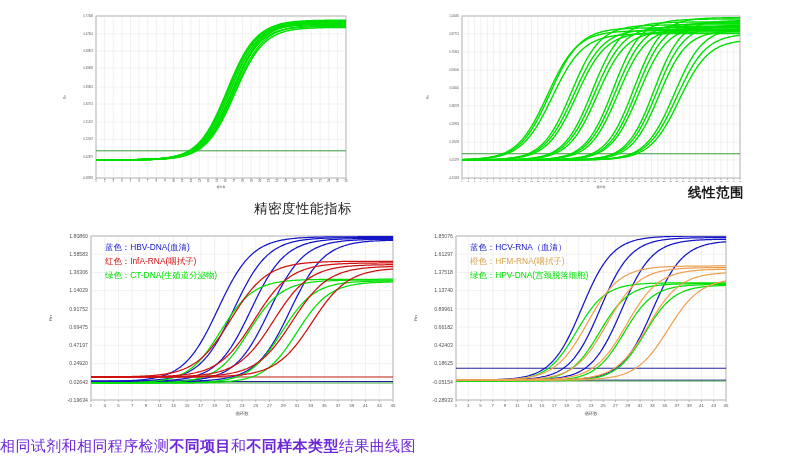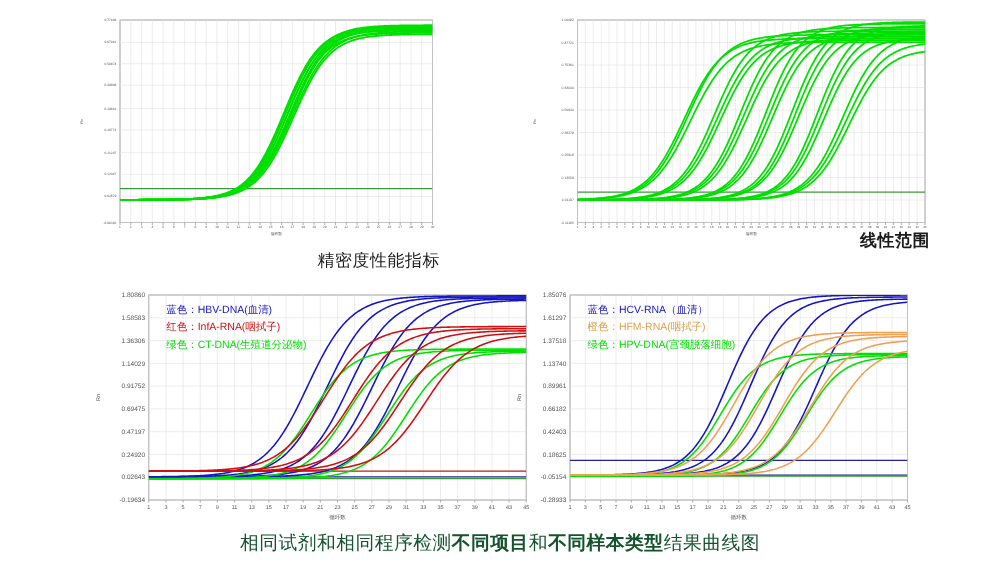--- a/index.html
+++ b/index.html
@@ -23,24 +23,24 @@
     text-align:right;
     color:#1b1b1b;
     font-size:13.5px;
     letter-spacing:.5px;
     white-space:nowrap;
   }
 
   .bottom-caption{
     position:absolute;
     left:0;right:0;
-    bottom:26px;
-    text-align:center;
+    bottom:14px;
+    text-align:left;
     font-size:15px;
-    color:#14532d;
+    color:#6d28d9;
     letter-spacing:.4px;
   }
   .bottom-caption .b{font-weight:bold;}
 
   
 </style>
 </head>
 <body>
 
 <div class="figure">
@@ -372,21 +372,21 @@
             <path d="M38.00 152.00 L39.07 152.00 L40.14 152.00 L41.21 152.00 L42.28 152.00 L43.35 152.00 L44.42 152.00 L45.48 152.00 L46.55 152.00 L47.62 152.00 L48.69 152.00 L49.76 152.00 L50.83 152.00 L51.90 152.00 L52.97 152.00 L54.04 152.00 L55.11 152.00 L56.18 152.00 L57.25 152.00 L58.32 152.00 L59.38 152.00 L60.45 152.00 L61.52 152.00 L62.59 152.00 L63.66 152.00 L64.73 152.00 L65.80 152.00 L66.87 152.00 L67.94 152.00 L69.01 152.00 L70.08 152.00 L71.15 152.00 L72.22 152.00 L73.28 152.00 L74.35 152.00 L75.42 152.00 L76.49 152.00 L77.56 152.00 L78.63 151.99 L79.70 151.99 L80.77 151.99 L81.84 151.99 L82.91 151.99 L83.98 151.99 L85.05 151.99 L86.12 151.99 L87.18 151.99 L88.25 151.99 L89.32 151.99 L90.39 151.99 L91.46 151.99 L92.53 151.99 L93.60 151.99 L94.67 151.99 L95.74 151.99 L96.81 151.99 L97.88 151.99 L98.95 151.99 L100.02 151.99 L101.08 151.99 L102.15 151.99 L103.22 151.99 L104.29 151.99 L105.36 151.99 L106.43 151.99 L107.50 151.98 L108.57 151.98 L109.64 151.98 L110.71 151.98 L111.78 151.98 L112.85 151.98 L113.92 151.98 L114.98 151.98 L116.05 151.97 L117.12 151.97 L118.19 151.97 L119.26 151.97 L120.33 151.97 L121.40 151.96 L122.47 151.96 L123.54 151.96 L124.61 151.96 L125.68 151.95 L126.75 151.95 L127.82 151.94 L128.88 151.94 L129.95 151.94 L131.02 151.93 L132.09 151.93 L133.16 151.92 L134.23 151.91 L135.30 151.91 L136.37 151.90 L137.44 151.89 L138.51 151.88 L139.58 151.87 L140.65 151.86 L141.72 151.85 L142.78 151.84 L143.85 151.83 L144.92 151.81 L145.99 151.80 L147.06 151.78 L148.13 151.77 L149.20 151.75 L150.27 151.73 L151.34 151.71 L152.41 151.68 L153.48 151.66 L154.55 151.63 L155.62 151.60 L156.68 151.57 L157.75 151.54 L158.82 151.50 L159.89 151.46 L160.96 151.41 L162.03 151.37 L163.10 151.32 L164.17 151.26 L165.24 151.20 L166.31 151.14 L167.38 151.07 L168.45 151.00 L169.52 150.92 L170.58 150.83 L171.65 150.74 L172.72 150.64 L173.79 150.53 L174.86 150.41 L175.93 150.28 L177.00 150.15 L178.07 150.00 L179.14 149.84 L180.21 149.67 L181.28 149.48 L182.35 149.28 L183.42 149.07 L184.48 148.84 L185.55 148.59 L186.62 148.32 L187.69 148.03 L188.76 147.72 L189.83 147.39 L190.90 147.03 L191.97 146.64 L193.04 146.23 L194.11 145.78 L195.18 145.31 L196.25 144.80 L197.32 144.25 L198.38 143.66 L199.45 143.03 L200.52 142.36 L201.59 141.64 L202.66 140.88 L203.73 140.06 L204.80 139.19 L205.87 138.26 L206.94 137.28 L208.01 136.23 L209.08 135.12 L210.15 133.95 L211.22 132.70 L212.28 131.39 L213.35 130.01 L214.42 128.55 L215.49 127.02 L216.56 125.41 L217.63 123.73 L218.70 121.97 L219.77 120.14 L220.84 118.23 L221.91 116.26 L222.98 114.21 L224.05 112.09 L225.12 109.91 L226.18 107.67 L227.25 105.38 L228.32 103.03 L229.39 100.64 L230.46 98.22 L231.53 95.76 L232.60 93.27 L233.67 90.77 L234.74 88.25 L235.81 85.74 L236.88 83.23 L237.95 80.73 L239.02 78.25 L240.08 75.80 L241.15 73.38 L242.22 71.00 L243.29 68.67 L244.36 66.39 L245.43 64.16 L246.50 62.00 L247.57 59.91 L248.64 57.88 L249.71 55.92 L250.78 54.03 L251.85 52.22 L252.92 50.48 L253.98 48.82 L255.05 47.24 L256.12 45.73 L257.19 44.29 L258.26 42.92 L259.33 41.63 L260.40 40.40 L261.47 39.25 L262.54 38.16 L263.61 37.13 L264.68 36.16 L265.75 35.25 L266.82 34.39 L267.88 33.59 L268.95 32.83 L270.02 32.13 L271.09 31.47 L272.16 30.85 L273.23 30.28 L274.30 29.74 L275.37 29.24 L276.44 28.77 L277.51 28.33 L278.58 27.93 L279.65 27.55 L280.72 27.20 L281.78 26.87 L282.85 26.57 L283.92 26.28 L284.99 26.02 L286.06 25.78 L287.13 25.55 L288.20 25.34 L289.27 25.14 L290.34 24.96 L291.41 24.80 L292.48 24.64 L293.55 24.49 L294.62 24.36 L295.68 24.24 L296.75 24.12 L297.82 24.01 L298.89 23.92 L299.96 23.82 L301.03 23.74 L302.10 23.66 L303.17 23.59 L304.24 23.52 L305.31 23.46 L306.38 23.40 L307.45 23.35 L308.52 23.30 L309.58 23.25 L310.65 23.21 L311.72 23.17 L312.79 23.13 L313.86 23.10 L314.93 23.07 L316.00 23.04 " fill="none" stroke="#00e000" stroke-width="1.4" stroke-linejoin="round"></path>
             <path d="M38.00 152.00 L39.07 152.00 L40.14 152.00 L41.21 152.00 L42.28 152.00 L43.35 152.00 L44.42 152.00 L45.48 152.00 L46.55 152.00 L47.62 152.00 L48.69 152.00 L49.76 152.00 L50.83 152.00 L51.90 152.00 L52.97 152.00 L54.04 152.00 L55.11 152.00 L56.18 152.00 L57.25 152.00 L58.32 152.00 L59.38 152.00 L60.45 152.00 L61.52 152.00 L62.59 152.00 L63.66 152.00 L64.73 152.00 L65.80 152.00 L66.87 152.00 L67.94 152.00 L69.01 152.00 L70.08 152.00 L71.15 152.00 L72.22 152.00 L73.28 152.00 L74.35 152.00 L75.42 152.00 L76.49 152.00 L77.56 152.00 L78.63 152.00 L79.70 152.00 L80.77 152.00 L81.84 152.00 L82.91 152.00 L83.98 152.00 L85.05 152.00 L86.12 152.00 L87.18 151.99 L88.25 151.99 L89.32 151.99 L90.39 151.99 L91.46 151.99 L92.53 151.99 L93.60 151.99 L94.67 151.99 L95.74 151.99 L96.81 151.99 L97.88 151.99 L98.95 151.99 L100.02 151.99 L101.08 151.99 L102.15 151.99 L103.22 151.99 L104.29 151.99 L105.36 151.99 L106.43 151.99 L107.50 151.99 L108.57 151.99 L109.64 151.99 L110.71 151.99 L111.78 151.99 L112.85 151.99 L113.92 151.99 L114.98 151.99 L116.05 151.98 L117.12 151.98 L118.19 151.98 L119.26 151.98 L120.33 151.98 L121.40 151.98 L122.47 151.98 L123.54 151.98 L124.61 151.98 L125.68 151.97 L126.75 151.97 L127.82 151.97 L128.88 151.97 L129.95 151.97 L131.02 151.96 L132.09 151.96 L133.16 151.96 L134.23 151.96 L135.30 151.95 L136.37 151.95 L137.44 151.95 L138.51 151.94 L139.58 151.94 L140.65 151.93 L141.72 151.93 L142.78 151.92 L143.85 151.92 L144.92 151.91 L145.99 151.90 L147.06 151.90 L148.13 151.89 L149.20 151.88 L150.27 151.87 L151.34 151.86 L152.41 151.85 L153.48 151.84 L154.55 151.83 L155.62 151.82 L156.68 151.80 L157.75 151.79 L158.82 151.77 L159.89 151.75 L160.96 151.73 L162.03 151.71 L163.10 151.69 L164.17 151.67 L165.24 151.64 L166.31 151.62 L167.38 151.59 L168.45 151.56 L169.52 151.52 L170.58 151.48 L171.65 151.45 L172.72 151.40 L173.79 151.36 L174.86 151.31 L175.93 151.26 L177.00 151.20 L178.07 151.14 L179.14 151.07 L180.21 151.00 L181.28 150.92 L182.35 150.84 L183.42 150.75 L184.48 150.66 L185.55 150.56 L186.62 150.45 L187.69 150.33 L188.76 150.20 L189.83 150.06 L190.90 149.92 L191.97 149.76 L193.04 149.59 L194.11 149.41 L195.18 149.21 L196.25 149.00 L197.32 148.77 L198.38 148.53 L199.45 148.27 L200.52 147.99 L201.59 147.69 L202.66 147.37 L203.73 147.02 L204.80 146.66 L205.87 146.26 L206.94 145.84 L208.01 145.39 L209.08 144.90 L210.15 144.39 L211.22 143.83 L212.28 143.24 L213.35 142.62 L214.42 141.95 L215.49 141.23 L216.56 140.47 L217.63 139.66 L218.70 138.81 L219.77 137.90 L220.84 136.93 L221.91 135.91 L222.98 134.82 L224.05 133.68 L225.12 132.47 L226.18 131.20 L227.25 129.86 L228.32 128.46 L229.39 126.98 L230.46 125.44 L231.53 123.82 L232.60 122.14 L233.67 120.38 L234.74 118.55 L235.81 116.66 L236.88 114.70 L237.95 112.67 L239.02 110.58 L240.08 108.44 L241.15 106.24 L242.22 103.98 L243.29 101.68 L244.36 99.34 L245.43 96.97 L246.50 94.56 L247.57 92.13 L248.64 89.68 L249.71 87.23 L250.78 84.76 L251.85 82.31 L252.92 79.86 L253.98 77.43 L255.05 75.02 L256.12 72.64 L257.19 70.29 L258.26 67.99 L259.33 65.73 L260.40 63.53 L261.47 61.37 L262.54 59.28 L263.61 57.25 L264.68 55.28 L265.75 53.38 L266.82 51.55 L267.88 49.79 L268.95 48.09 L270.02 46.47 L271.09 44.92 L272.16 43.44 L273.23 42.03 L274.30 40.68 L275.37 39.40 L276.44 38.19 L277.51 37.04 L278.58 35.95 L279.65 34.93 L280.72 33.96 L281.78 33.04 L282.85 32.18 L283.92 31.36 L284.99 30.60 L286.06 29.88 L287.13 29.21 L288.20 28.58 L289.27 27.98 L290.34 27.43 L291.41 26.91 L292.48 26.42 L293.55 25.97 L294.62 25.54 L295.68 25.14 L296.75 24.77 L297.82 24.43 L298.89 24.10 L299.96 23.80 L301.03 23.52 L302.10 23.26 L303.17 23.01 L304.24 22.79 L305.31 22.58 L306.38 22.38 L307.45 22.19 L308.52 22.02 L309.58 21.86 L310.65 21.72 L311.72 21.58 L312.79 21.45 L313.86 21.33 L314.93 21.22 L316.00 21.12 " fill="none" stroke="#00e000" stroke-width="1.4" stroke-linejoin="round"></path>
             <path d="M38.00 152.00 L39.07 152.00 L40.14 152.00 L41.21 152.00 L42.28 152.00 L43.35 152.00 L44.42 152.00 L45.48 152.00 L46.55 152.00 L47.62 152.00 L48.69 152.00 L49.76 152.00 L50.83 152.00 L51.90 152.00 L52.97 152.00 L54.04 152.00 L55.11 152.00 L56.18 152.00 L57.25 152.00 L58.32 152.00 L59.38 152.00 L60.45 152.00 L61.52 152.00 L62.59 152.00 L63.66 152.00 L64.73 152.00 L65.80 152.00 L66.87 152.00 L67.94 152.00 L69.01 152.00 L70.08 152.00 L71.15 152.00 L72.22 152.00 L73.28 152.00 L74.35 152.00 L75.42 152.00 L76.49 152.00 L77.56 152.00 L78.63 152.00 L79.70 152.00 L80.77 152.00 L81.84 152.00 L82.91 152.00 L83.98 152.00 L85.05 152.00 L86.12 151.99 L87.18 151.99 L88.25 151.99 L89.32 151.99 L90.39 151.99 L91.46 151.99 L92.53 151.99 L93.60 151.99 L94.67 151.99 L95.74 151.99 L96.81 151.99 L97.88 151.99 L98.95 151.99 L100.02 151.99 L101.08 151.99 L102.15 151.99 L103.22 151.99 L104.29 151.99 L105.36 151.99 L106.43 151.99 L107.50 151.99 L108.57 151.99 L109.64 151.99 L110.71 151.99 L111.78 151.99 L112.85 151.99 L113.92 151.99 L114.98 151.99 L116.05 151.98 L117.12 151.98 L118.19 151.98 L119.26 151.98 L120.33 151.98 L121.40 151.98 L122.47 151.98 L123.54 151.98 L124.61 151.98 L125.68 151.97 L126.75 151.97 L127.82 151.97 L128.88 151.97 L129.95 151.97 L131.02 151.96 L132.09 151.96 L133.16 151.96 L134.23 151.96 L135.30 151.95 L136.37 151.95 L137.44 151.95 L138.51 151.94 L139.58 151.94 L140.65 151.94 L141.72 151.93 L142.78 151.93 L143.85 151.92 L144.92 151.91 L145.99 151.91 L147.06 151.90 L148.13 151.89 L149.20 151.89 L150.27 151.88 L151.34 151.87 L152.41 151.86 L153.48 151.85 L154.55 151.84 L155.62 151.83 L156.68 151.81 L157.75 151.80 L158.82 151.79 L159.89 151.77 L160.96 151.75 L162.03 151.73 L163.10 151.72 L164.17 151.69 L165.24 151.67 L166.31 151.65 L167.38 151.62 L168.45 151.59 L169.52 151.56 L170.58 151.53 L171.65 151.49 L172.72 151.46 L173.79 151.42 L174.86 151.37 L175.93 151.33 L177.00 151.27 L178.07 151.22 L179.14 151.16 L180.21 151.10 L181.28 151.03 L182.35 150.96 L183.42 150.88 L184.48 150.80 L185.55 150.71 L186.62 150.61 L187.69 150.51 L188.76 150.40 L189.83 150.28 L190.90 150.15 L191.97 150.02 L193.04 149.87 L194.11 149.71 L195.18 149.54 L196.25 149.36 L197.32 149.17 L198.38 148.96 L199.45 148.74 L200.52 148.50 L201.59 148.24 L202.66 147.97 L203.73 147.67 L204.80 147.36 L205.87 147.02 L206.94 146.66 L208.01 146.28 L209.08 145.87 L210.15 145.43 L211.22 144.96 L212.28 144.46 L213.35 143.93 L214.42 143.36 L215.49 142.76 L216.56 142.12 L217.63 141.43 L218.70 140.71 L219.77 139.94 L220.84 139.12 L221.91 138.25 L222.98 137.33 L224.05 136.36 L225.12 135.34 L226.18 134.26 L227.25 133.12 L228.32 131.92 L229.39 130.66 L230.46 129.34 L231.53 127.96 L232.60 126.51 L233.67 124.99 L234.74 123.42 L235.81 121.78 L236.88 120.07 L237.95 118.30 L239.02 116.47 L240.08 114.59 L241.15 112.64 L242.22 110.64 L243.29 108.59 L244.36 106.50 L245.43 104.36 L246.50 102.18 L247.57 99.97 L248.64 97.72 L249.71 95.46 L250.78 93.18 L251.85 90.89 L252.92 88.59 L253.98 86.29 L255.05 84.00 L256.12 81.72 L257.19 79.46 L258.26 77.22 L259.33 75.01 L260.40 72.84 L261.47 70.71 L262.54 68.62 L263.61 66.58 L264.68 64.59 L265.75 62.66 L266.82 60.78 L267.88 58.96 L268.95 57.21 L270.02 55.51 L271.09 53.88 L272.16 52.32 L273.23 50.82 L274.30 49.38 L275.37 48.01 L276.44 46.69 L277.51 45.45 L278.58 44.26 L279.65 43.13 L280.72 42.06 L281.78 41.05 L282.85 40.09 L283.92 39.18 L284.99 38.32 L286.06 37.51 L287.13 36.75 L288.20 36.03 L289.27 35.35 L290.34 34.72 L291.41 34.12 L292.48 33.56 L293.55 33.03 L294.62 32.54 L295.68 32.08 L296.75 31.65 L297.82 31.24 L298.89 30.86 L299.96 30.50 L301.03 30.17 L302.10 29.86 L303.17 29.57 L304.24 29.30 L305.31 29.05 L306.38 28.81 L307.45 28.59 L308.52 28.39 L309.58 28.19 L310.65 28.01 L311.72 27.85 L312.79 27.69 L313.86 27.55 L314.93 27.41 L316.00 27.29 " fill="none" stroke="#00e000" stroke-width="1.4" stroke-linejoin="round"></path>
             <path d="M38.00 152.00 L39.07 152.00 L40.14 152.00 L41.21 152.00 L42.28 152.00 L43.35 152.00 L44.42 152.00 L45.48 152.00 L46.55 152.00 L47.62 152.00 L48.69 152.00 L49.76 152.00 L50.83 152.00 L51.90 152.00 L52.97 152.00 L54.04 152.00 L55.11 152.00 L56.18 152.00 L57.25 152.00 L58.32 152.00 L59.38 152.00 L60.45 152.00 L61.52 152.00 L62.59 152.00 L63.66 152.00 L64.73 152.00 L65.80 152.00 L66.87 152.00 L67.94 152.00 L69.01 152.00 L70.08 152.00 L71.15 152.00 L72.22 152.00 L73.28 152.00 L74.35 152.00 L75.42 152.00 L76.49 152.00 L77.56 152.00 L78.63 152.00 L79.70 152.00 L80.77 152.00 L81.84 152.00 L82.91 152.00 L83.98 152.00 L85.05 152.00 L86.12 152.00 L87.18 152.00 L88.25 152.00 L89.32 151.99 L90.39 151.99 L91.46 151.99 L92.53 151.99 L93.60 151.99 L94.67 151.99 L95.74 151.99 L96.81 151.99 L97.88 151.99 L98.95 151.99 L100.02 151.99 L101.08 151.99 L102.15 151.99 L103.22 151.99 L104.29 151.99 L105.36 151.99 L106.43 151.99 L107.50 151.99 L108.57 151.99 L109.64 151.99 L110.71 151.99 L111.78 151.99 L112.85 151.99 L113.92 151.99 L114.98 151.99 L116.05 151.99 L117.12 151.99 L118.19 151.99 L119.26 151.98 L120.33 151.98 L121.40 151.98 L122.47 151.98 L123.54 151.98 L124.61 151.98 L125.68 151.98 L126.75 151.98 L127.82 151.98 L128.88 151.97 L129.95 151.97 L131.02 151.97 L132.09 151.97 L133.16 151.97 L134.23 151.96 L135.30 151.96 L136.37 151.96 L137.44 151.96 L138.51 151.95 L139.58 151.95 L140.65 151.95 L141.72 151.94 L142.78 151.94 L143.85 151.94 L144.92 151.93 L145.99 151.93 L147.06 151.92 L148.13 151.91 L149.20 151.91 L150.27 151.90 L151.34 151.89 L152.41 151.89 L153.48 151.88 L154.55 151.87 L155.62 151.86 L156.68 151.85 L157.75 151.84 L158.82 151.83 L159.89 151.81 L160.96 151.80 L162.03 151.79 L163.10 151.77 L164.17 151.75 L165.24 151.74 L166.31 151.72 L167.38 151.69 L168.45 151.67 L169.52 151.65 L170.58 151.62 L171.65 151.59 L172.72 151.56 L173.79 151.53 L174.86 151.49 L175.93 151.46 L177.00 151.42 L178.07 151.37 L179.14 151.33 L180.21 151.28 L181.28 151.22 L182.35 151.16 L183.42 151.10 L184.48 151.03 L185.55 150.96 L186.62 150.88 L187.69 150.80 L188.76 150.71 L189.83 150.62 L190.90 150.51 L191.97 150.40 L193.04 150.28 L194.11 150.16 L195.18 150.02 L196.25 149.87 L197.32 149.72 L198.38 149.55 L199.45 149.37 L200.52 149.17 L201.59 148.97 L202.66 148.74 L203.73 148.51 L204.80 148.25 L205.87 147.98 L206.94 147.68 L208.01 147.37 L209.08 147.04 L210.15 146.68 L211.22 146.30 L212.28 145.89 L213.35 145.45 L214.42 144.99 L215.49 144.49 L216.56 143.96 L217.63 143.40 L218.70 142.80 L219.77 142.16 L220.84 141.48 L221.91 140.76 L222.98 140.00 L224.05 139.19 L225.12 138.33 L226.18 137.43 L227.25 136.47 L228.32 135.46 L229.39 134.39 L230.46 133.27 L231.53 132.09 L232.60 130.85 L233.67 129.55 L234.74 128.19 L235.81 126.77 L236.88 125.29 L237.95 123.74 L239.02 122.14 L240.08 120.48 L241.15 118.75 L242.22 116.97 L243.29 115.14 L244.36 113.25 L245.43 111.31 L246.50 109.33 L247.57 107.30 L248.64 105.23 L249.71 103.13 L250.78 101.01 L251.85 98.85 L252.92 96.68 L253.98 94.50 L255.05 92.31 L256.12 90.11 L257.19 87.92 L258.26 85.74 L259.33 83.58 L260.40 81.44 L261.47 79.32 L262.54 77.24 L263.61 75.19 L264.68 73.18 L265.75 71.22 L266.82 69.30 L267.88 67.44 L268.95 65.63 L270.02 63.87 L271.09 62.18 L272.16 60.54 L273.23 58.96 L274.30 57.45 L275.37 55.99 L276.44 54.60 L277.51 53.27 L278.58 51.99 L279.65 50.78 L280.72 49.63 L281.78 48.53 L282.85 47.49 L283.92 46.50 L284.99 45.57 L286.06 44.69 L287.13 43.85 L288.20 43.06 L289.27 42.32 L290.34 41.62 L291.41 40.96 L292.48 40.34 L293.55 39.76 L294.62 39.21 L295.68 38.70 L296.75 38.21 L297.82 37.76 L298.89 37.34 L299.96 36.94 L301.03 36.57 L302.10 36.22 L303.17 35.90 L304.24 35.60 L305.31 35.31 L306.38 35.05 L307.45 34.80 L308.52 34.57 L309.58 34.35 L310.65 34.15 L311.72 33.96 L312.79 33.79 L313.86 33.63 L314.93 33.47 L316.00 33.33 " fill="none" stroke="#00e000" stroke-width="1.4" stroke-linejoin="round"></path>
           </g>
         </svg>
     </div>
   </div>
   <div class="panel-caption" style="left:424px;top:184px;width:320px;font-weight:bold;">线性范围</div>
 
-  <div class="panel" style="left:75px;top:228px;width:352px;height:190px;text-decoration:underline;">
+  <div class="panel" style="left:47px;top:228px;width:352px;height:190px;text-decoration:underline;">
     <div class="plot-wrap">
       <svg class="chart-svg" id="svg-multi-target" viewBox="0 0 352 190">
           <rect x="44" y="8" width="302" height="164" fill="#ffffff" stroke="#808080" stroke-width="0.7"></rect>
           <line x1="44" y1="8" x2="44" y2="172" stroke="#e2e2e2" stroke-width="0.5"></line>
           <line x1="57.72727272727273" y1="8" x2="57.72727272727273" y2="172" stroke="#e2e2e2" stroke-width="0.5"></line>
           <line x1="71.45454545454545" y1="8" x2="71.45454545454545" y2="172" stroke="#e2e2e2" stroke-width="0.5"></line>
           <line x1="85.18181818181819" y1="8" x2="85.18181818181819" y2="172" stroke="#e2e2e2" stroke-width="0.5"></line>
           <line x1="98.9090909090909" y1="8" x2="98.9090909090909" y2="172" stroke="#e2e2e2" stroke-width="0.5"></line>
           <line x1="112.63636363636364" y1="8" x2="112.63636363636364" y2="172" stroke="#e2e2e2" stroke-width="0.5"></line>
           <line x1="126.36363636363636" y1="8" x2="126.36363636363636" y2="172" stroke="#e2e2e2" stroke-width="0.5"></line>

